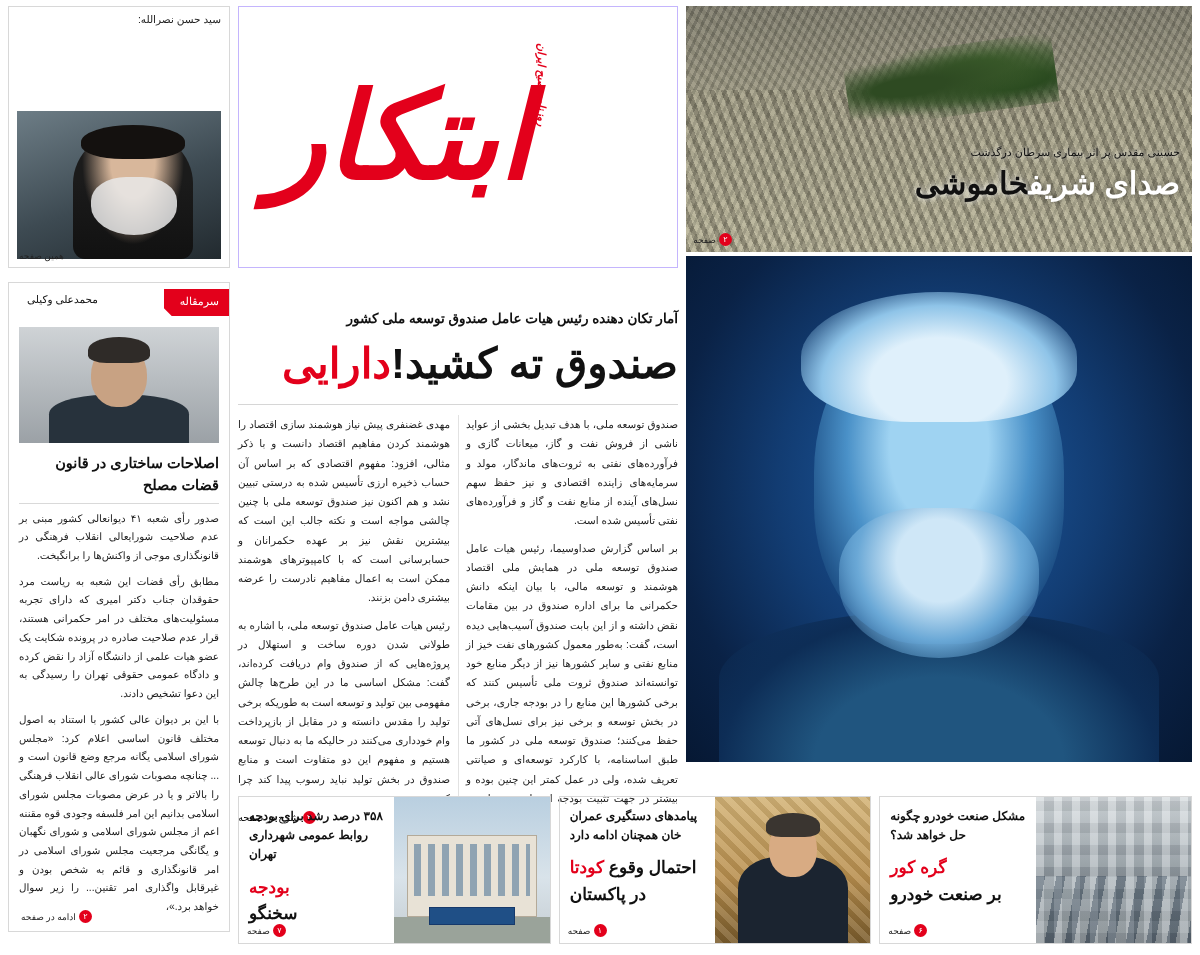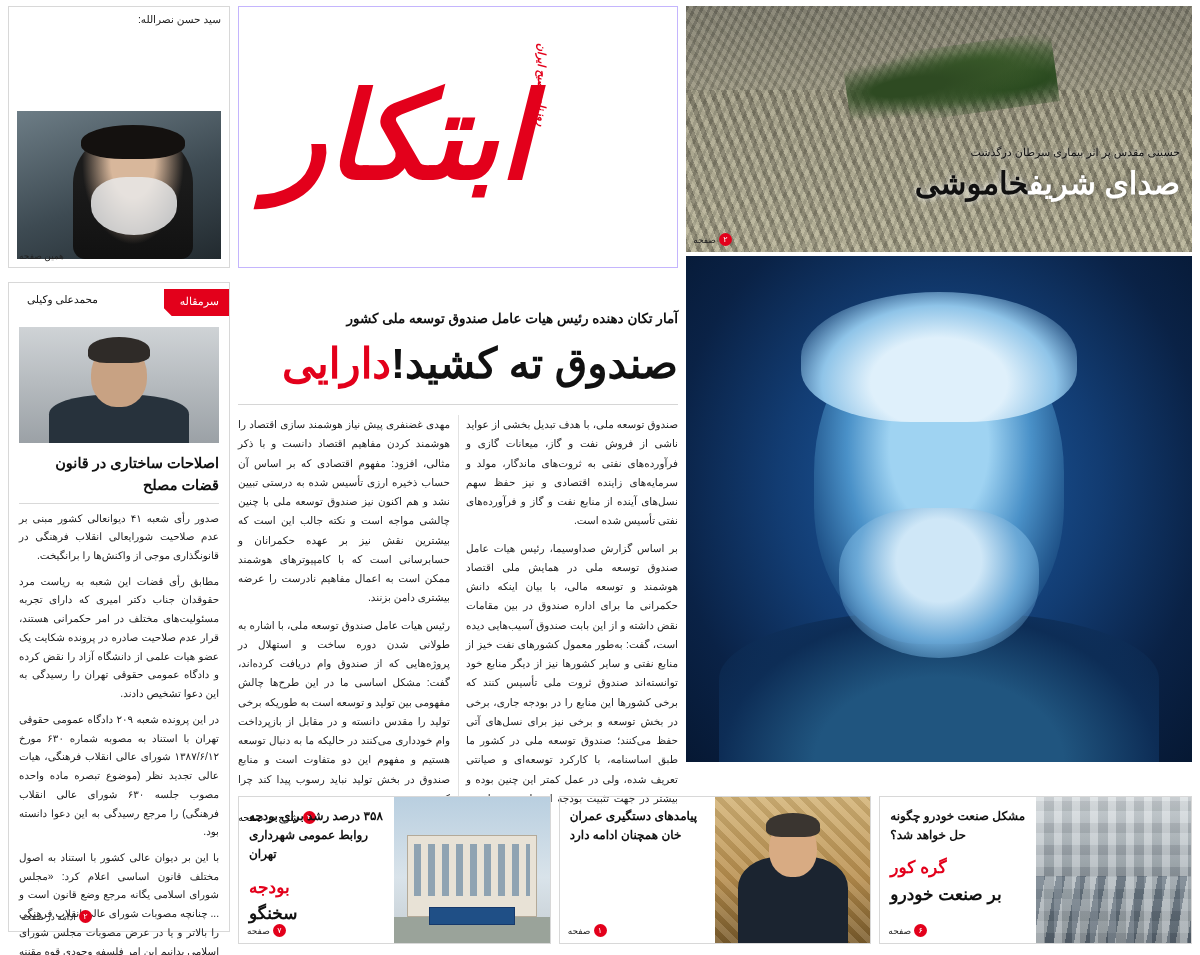--- a/index.html
+++ b/index.html
@@ -494,21 +494,20 @@
       <div class="op-photo">
         <div class="body"></div>
         <div class="head"></div>
         <div class="hair"></div>
       </div>
       <div class="op-title">اصلاحات ساختاری در قانون قضات مصلح</div>
       <div class="op-rule"></div>
       <div class="op-body">
         <p>صدور رأی شعبه ۴۱ دیوانعالی کشور مبنی بر عدم صلاحیت شورایعالی انقلاب فرهنگی در قانونگذاری موجی از واکنش‌ها را برانگیخت.</p>
         <p>مطابق رأی قضات این شعبه به ریاست مرد حقوقدان جناب دکتر امیری که دارای تجربه مسئولیت‌های مختلف در امر حکمرانی هستند، قرار عدم صلاحیت صادره در پرونده شکایت یک عضو هیات علمی از دانشگاه آزاد را نقض کرده و دادگاه عمومی حقوقی تهران را رسیدگی به این دعوا تشخیص دادند.</p>
-        <p>در این پرونده شعبه ۲۰۹ دادگاه عمومی حقوقی تهران با استناد به مصوبه شماره ۶۳۰ مورخ ۱۳۸۷/۶/۱۲ شورای عالی انقلاب فرهنگی، هیات عالی تجدید نظر (موضوع تبصره ماده واحده مصوب جلسه ۶۳۰ شورای عالی انقلاب فرهنگی) را مرجع رسیدگی به این دعوا دانسته بود.</p>
         <p>با این بر دیوان عالی کشور با استناد به اصول مختلف قانون اساسی اعلام کرد: «مجلس شورای اسلامی یگانه مرجع وضع قانون است و ... چنانچه مصوبات شورای عالی انقلاب فرهنگی را بالاتر و یا در عرض مصوبات مجلس شورای اسلامی بدانیم این امر فلسفه وجودی قوه مقننه اعم از مجلس شورای اسلامی و شورای نگهبان و یگانگی مرجعیت مجلس شورای اسلامی در امر قانونگذاری و قائم به شخص بودن و غیرقابل واگذاری امر تقنین... را زیر سوال خواهد برد.»،</p>
 
       </div>
       <div class="badge-page badge-op">
         <span class="dot">۲</span>
         <span>ادامه در صفحه</span>
       </div>
     </div>
   </div>
 
@@ -582,20 +581,24 @@
       <div class="b-photo">
         <div class="ph-person">
           <div class="pbg"></div>
           <div class="suit"></div>
           <div class="face2"></div>
           <div class="hair2"></div>
         </div>
       </div>
       <div class="b-text">
         <div class="b-kicker">پیامدهای دستگیری عمران خان همچنان ادامه دارد</div>
+        <div class="b-title">
+          <span>احتمال وقوع </span><span class="rd">کودتا</span><br>
+          <span> در پاکستان</span>
+        </div>
       </div>
       <div class="badge-page badge-b">
         <span class="dot">۱</span>
         <span>صفحه</span>
       </div>
     </div>
 
     <div class="bcard">
       <div class="b-photo">
         <div class="ph-building">

